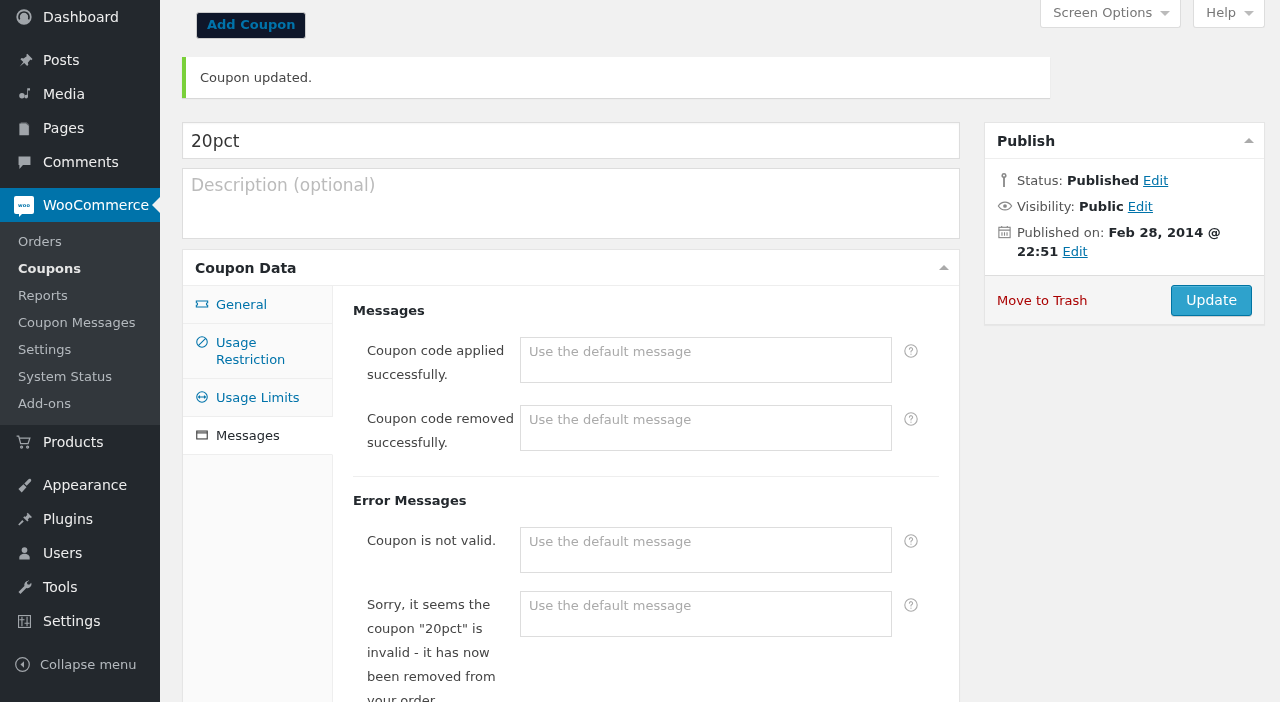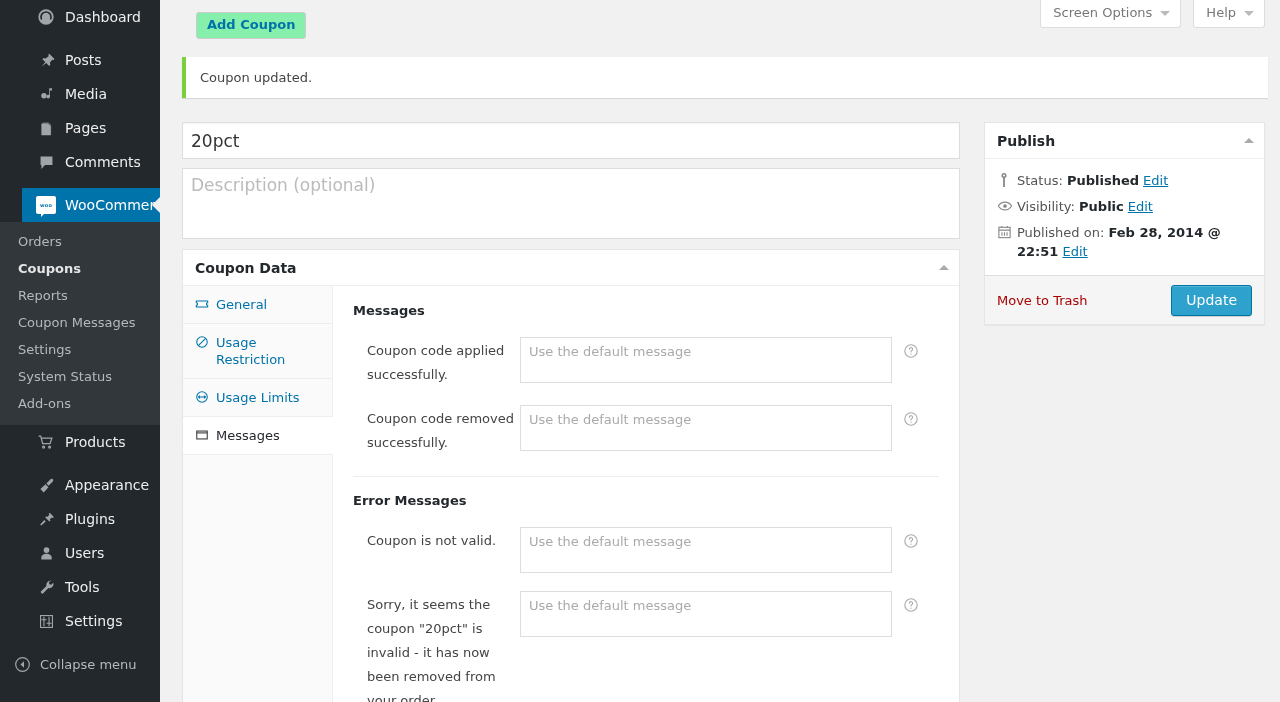--- a/index.html
+++ b/index.html
@@ -23,21 +23,20 @@
     overflow: hidden;
   }
   .menu-top {
     display: flex; align-items: center;
     height: 34px;
     padding: 0 0 0 14px;
     font-size: 14px;
     color: #eee;
     cursor: pointer;
     position: relative;
-    margin-left: 22px;
   }
   .menu-top .mi {
     width: 20px; height: 20px;
     margin-right: 9px;
     flex: 0 0 20px;
     display: flex; align-items: center; justify-content: center;
     color: #a0a5aa;
   }
   .menu-top .mi svg { display: block; }
   .menu-top .lbl { line-height: 1; white-space: nowrap; }
@@ -134,31 +133,31 @@
     font-weight: normal;
     color: #222;
     line-height: 34px;
     display: flex; align-items: center;
   }
   .add-new-btn {
     margin-left: 14px;
     font-size: 13px;
     font-weight: bold;
     color: #0073aa;
-    background: #86efac;
+    background: #0f172a;
     border: 1px solid #ccc;
     border-radius: 3px;
     padding: 4px 10px 5px;
     line-height: 16px;
     cursor: pointer;
   }
 
   .notice {
     position: absolute; top: 57px; left: 22px;
-    width: 1086px; height: 41px;
+    width: 868px; height: 41px;
     background: #fff;
     border-left: 4px solid #7ad03a;
     box-shadow: 0 1px 1px 0 rgba(0,0,0,.1);
     display: flex; align-items: center;
     padding-left: 14px;
     font-size: 13px;
     color: #444;
   }
 
   

